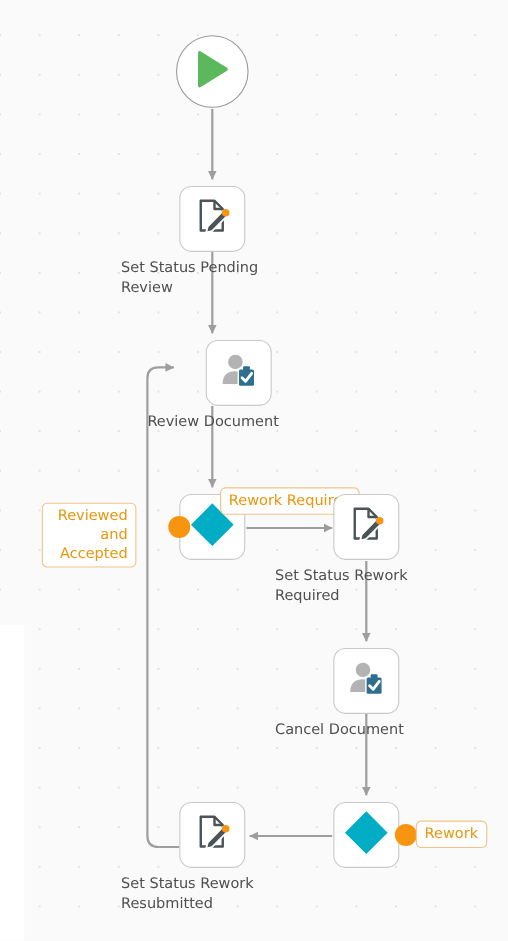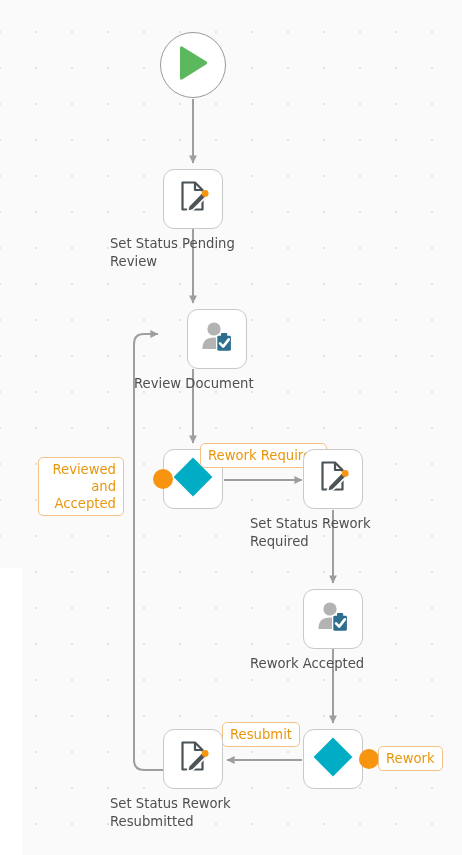--- a/index.html
+++ b/index.html
@@ -183,35 +183,34 @@
         <svg width="36" height="36" viewBox="0 0 36 36">
           <circle cx="15" cy="10" r="6.6" fill="#b3b3b3"></circle>
           <path d="M3.4,30 Q3.4,18.6 15,18.6 Q26.6,18.6 26.6,30 Z" fill="#b3b3b3"></path>
           <rect x="17" y="15.6" width="16.2" height="17.4" rx="1.8" fill="#ffffff"></rect>
           <rect x="18.3" y="16.8" width="13.6" height="14.9" rx="1.4" fill="#2e6e8e"></rect>
           <rect x="22" y="14" width="6.2" height="3.8" rx="0.9" fill="#2e6e8e"></rect>
           <path d="M21,24.4 L24.2,27.6 L29.8,20.4" fill="none" stroke="#ffffff" stroke-width="2.6" stroke-linecap="round" stroke-linejoin="round"></path>
         </svg>
       </span>
     </div>
-    <div class="node-caption" style="left:-53px;top:66px;width:166px;">Rework Accepted</div>
+    <div class="node-caption" style="left:-53px;top:66px;width:166px;">Cancel Document</div>
   </div>
 
   <div class="node" style="left:303px;top:729px;">
     <div class="gateway-box">
       <span>
         <svg width="44" height="44" viewBox="0 0 44 44">
           <path d="M22,2.6 L41.4,22 L22,41.4 L2.6,22 Z" fill="#00adc4"></path>
         </svg>
       </span>
     </div>
   </div>
   <div class="dot-connector" style="left:359px;top:749px;"></div>
   <div class="edge-label" style="left:378px;top:746px;">Rework</div>
-  <div class="edge-label" style="left:222px;top:722px;">Resubmit</div>
 
   <div class="node" style="left:163px;top:729px;">
     <div class="task-box">
       <span>
         <svg width="36" height="36" viewBox="0 0 36 36">
           <path d="M7.5,3.5 L20,3.5 L27.5,11 L27.5,30.5 L7.5,30.5 Z" fill="none" stroke="#4b5356" stroke-width="2.2" stroke-linejoin="round"></path>
           <path d="M20,3.5 L20,11 L27.5,11" fill="none" stroke="#4b5356" stroke-width="2.2" stroke-linejoin="round"></path>
           <path d="M27.6,13.4 L31.2,17 L17.6,30.6 L13,31.8 L14.2,27.2 Z" fill="#ffffff" stroke="#ffffff" stroke-width="2.6" stroke-linejoin="round"></path>
           <path d="M27.6,13.9 L30.7,17 L17.4,30.3 L13.6,31.2 L14.5,27.4 Z" fill="#4b5356"></path>
           <circle cx="30.2" cy="14.4" r="3.4" fill="#f79410"></circle>

